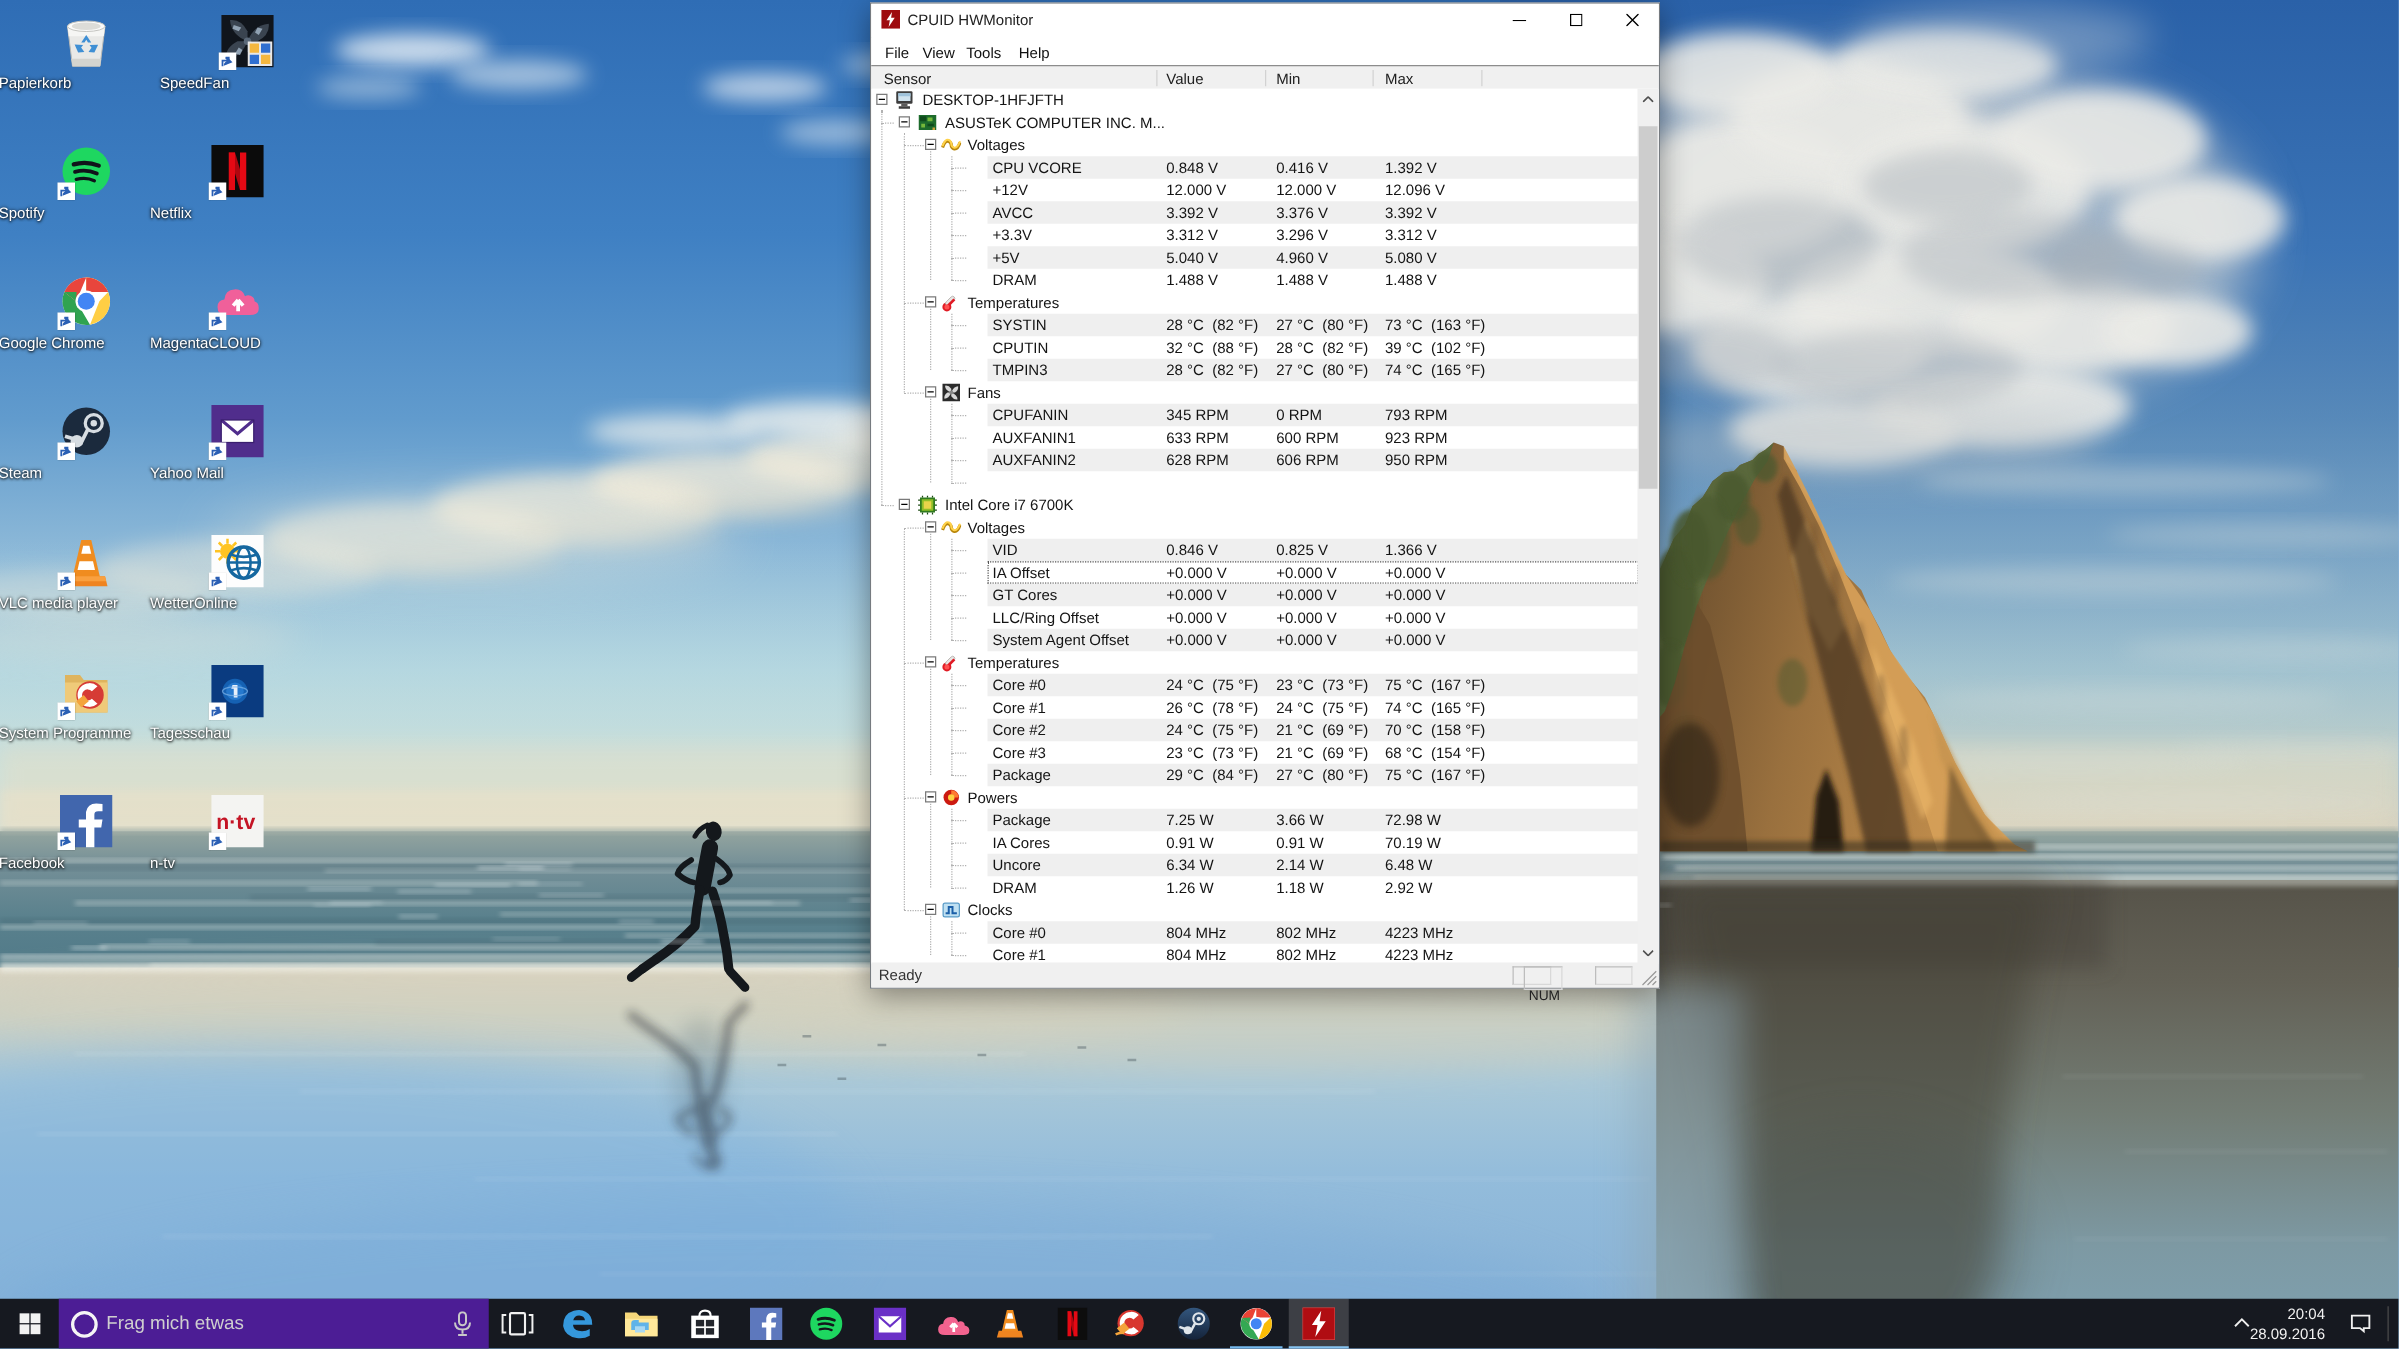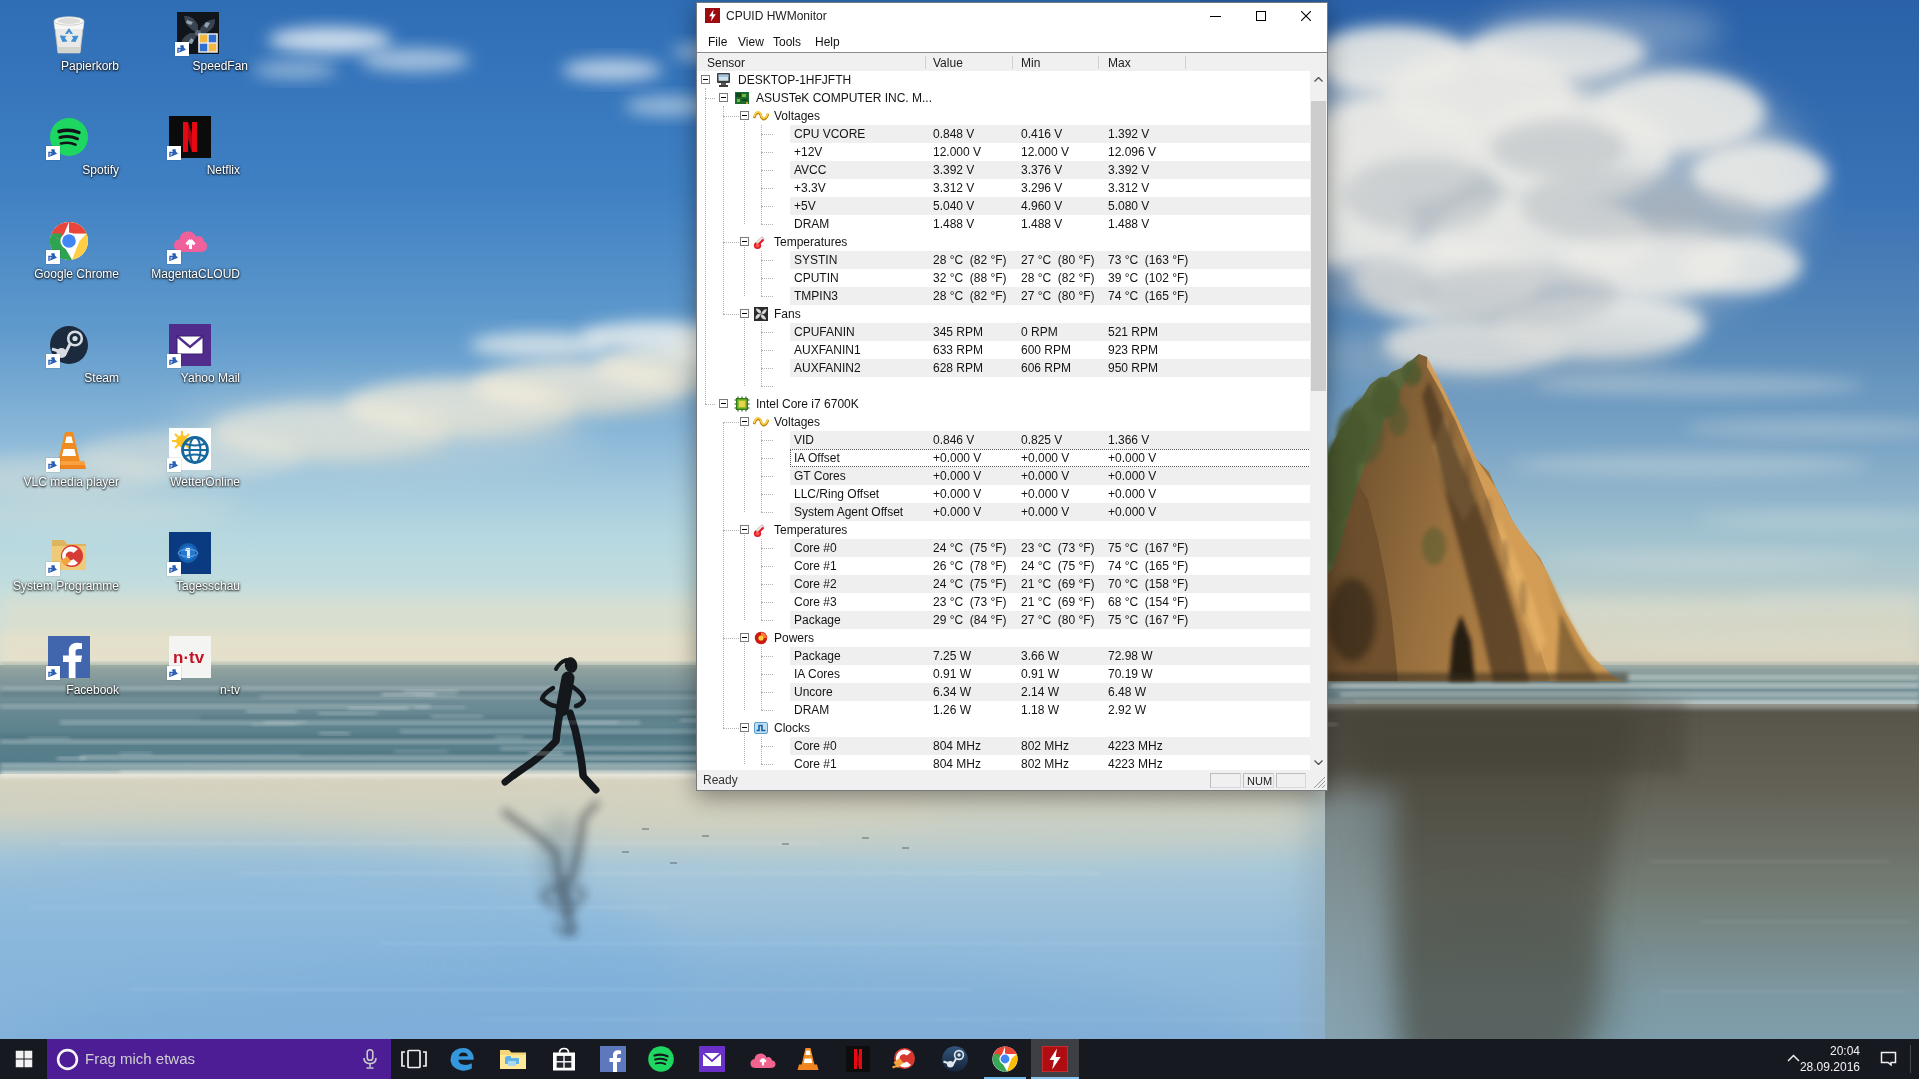--- a/index.html
+++ b/index.html
@@ -1,17 +1,17 @@
 <!DOCTYPE html>
 <html><head><meta charset="utf-8">
 <style>
 html,body{margin:0;padding:0;width:1919px;height:1079px;overflow:hidden;font-family:"Liberation Sans",sans-serif}
 #desk{position:relative;width:1919px;height:1079px;background:#4a86c6;overflow:hidden}
 #bg{position:absolute;left:0;top:0}
-.dico{position:absolute;width:120px;text-align:right}
+.dico{position:absolute;width:120px;text-align:left}
 .dico .ic{position:relative;width:22px;height:42px;margin:0 auto;display:block}
 .dico .lb{margin-top:5px;font-size:12px;color:#fff;text-shadow:0 1px 2px rgba(0,0,0,.9),0 0 3px rgba(0,0,0,.8);white-space:nowrap}
 .sc{position:absolute;left:-2px;bottom:-2px;width:14px;height:14px;background:#fff;box-shadow:0 0 1px rgba(0,0,0,.4)}
 .sc svg{position:absolute;left:1px;top:1px}
 #win{position:absolute;left:696px;top:2px;width:632px;height:789px;background:#fff;border:1px solid #767b80;box-shadow:0 6px 22px rgba(0,0,0,.4);box-sizing:border-box;font-family:"Liberation Sans",sans-serif}
 #tbar{position:absolute;left:0;top:0;width:100%;height:27px;background:#fff}
 #tbar .ttl{position:absolute;left:29px;top:6px;font-size:12px;color:#222}
 .wbtn{position:absolute;top:0;width:46px;height:27px}
 #mbar{position:absolute;left:0;top:27px;width:100%;height:22px;background:#fff;font-size:12px;color:#111}
 #mbar span{position:absolute;top:5px}
@@ -765,21 +765,21 @@
               </g>
               <circle cx="8" cy="8" r="1.6" fill="#888"></circle>
             </svg></span>
           <span class="lbl l3">Fans</span>
         </div>
 <div class="row" style="top:252px">
           <i class="band"></i>
           <span class="lbl l4">CPUFANIN</span>
           <span class="v1">345 RPM</span>
           <span class="v2">0 RPM</span>
-          <span class="v3">521 RPM</span>
+          <span class="v3">793 RPM</span>
         </div>
 <div class="row" style="top:270px">
           <span class="lbl l4">AUXFANIN1</span>
           <span class="v1">633 RPM</span>
           <span class="v2">600 RPM</span>
           <span class="v3">923 RPM</span>
         </div>
 <div class="row" style="top:288px">
           <i class="band"></i>
           <span class="lbl l4">AUXFANIN2</span>
@@ -956,21 +956,21 @@
           <path d="M0.5,4.5 L4.5,0.5 L8.5,4.5" fill="none" stroke="#505050" stroke-width="1.3"></path>
         </svg>
 <div style="position:absolute;left:1px;top:30px;width:15px;height:290px;background:#cdcdcd"></div>
 <svg style="position:absolute;left:4px;top:689px" width="9" height="5" viewBox="0 0 9 5">
           <path d="M0.5,0.5 L4.5,4.5 L8.5,0.5" fill="none" stroke="#505050" stroke-width="1.3"></path>
         </svg>
 </div>
 <div id="stat">
         <span style="position:absolute;left:6px;top:3px">Ready</span>
 <span class="sbox" style="left:513px;width:31px"></span>
-<span class="sbox" style="left:546px;width:31px;padding:1px 0 0 3px">NUM</span>
+<span class="sbox" style="left:522px;width:31px;padding:17px 0 0 3px">NUM</span>
 <span class="sbox" style="left:579px;width:30px"></span>
 <svg style="position:absolute;right:1px;bottom:1px" width="13" height="13" viewBox="0 0 13 13">
           <g stroke="#9a9a9a" stroke-width="1">
             <path d="M12,1 L1,12 M12,5 L5,12 M12,9 L9,12"></path>
           </g>
         </svg>
 </div>
 </div>
 <div id="task">
 <div class="tbi" style="left:0">

